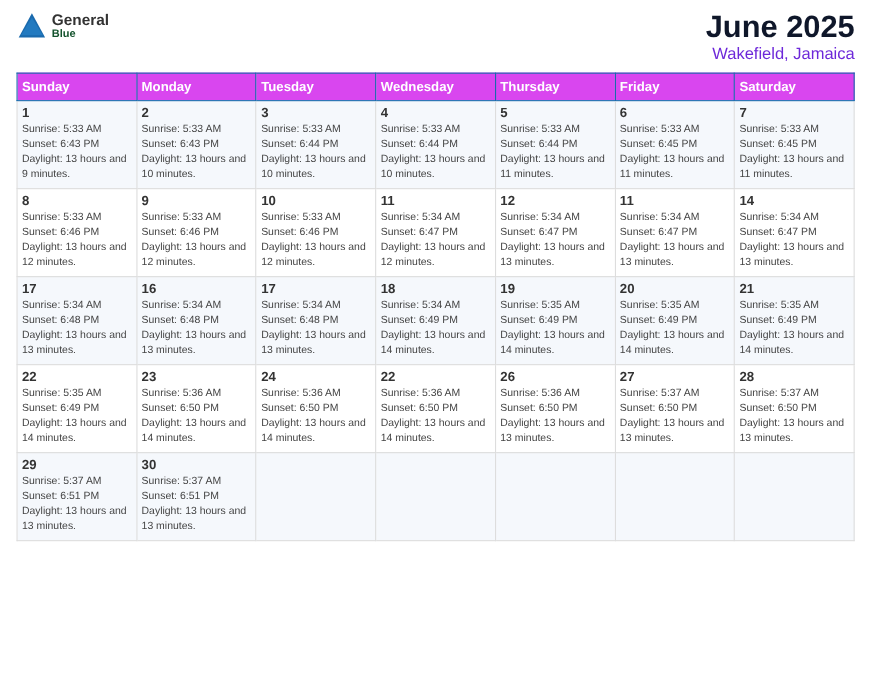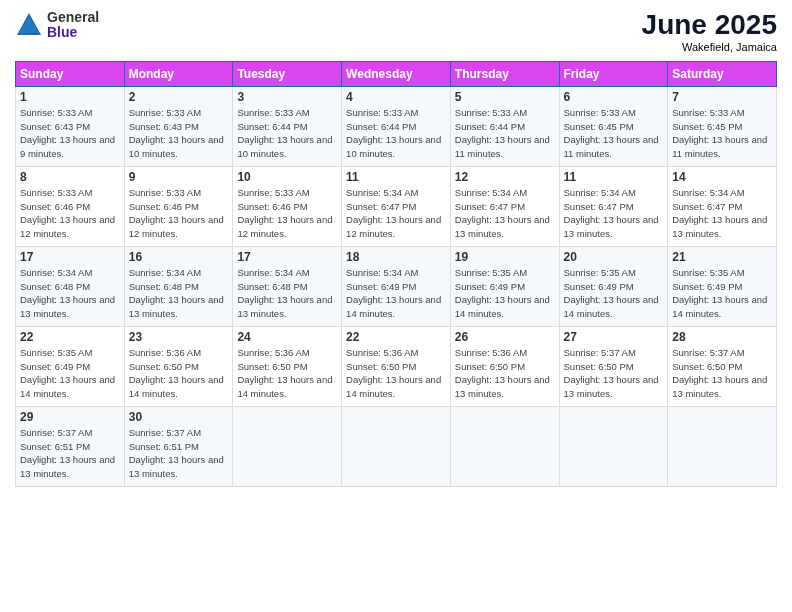--- a/index.html
+++ b/index.html
@@ -31,40 +31,40 @@
       display: flex;
       flex-direction: column;
       line-height: 1.1;
     }
     .logo-general {
       font-size: 14px;
       font-weight: bold;
       color: #333;
     }
     .logo-blue {
-      font-size: 14px;
-      font-weight: bold;
-      color: #4c1d95;
+      font-size: 10px;
+      font-weight: bold;
+      color: #14532d;
     }
     .logo-icon {
       width: 28px;
       height: 28px;
     }
     .title-section {
       text-align: right;
     }
     .month-title {
       font-size: 28px;
       font-weight: bold;
       color: #0f172a;
       line-height: 1.1;
     }
     .location {
-      font-size: 11px;
-      color: #000000;
+      font-size: 15px;
+      color: #6d28d9;
     }
     table {
       width: 100%;
       border-collapse: collapse;
       table-layout: fixed;
     }
     thead tr th {
       background: #d946ef;
       color: #fff;
       font-weight: bold;

